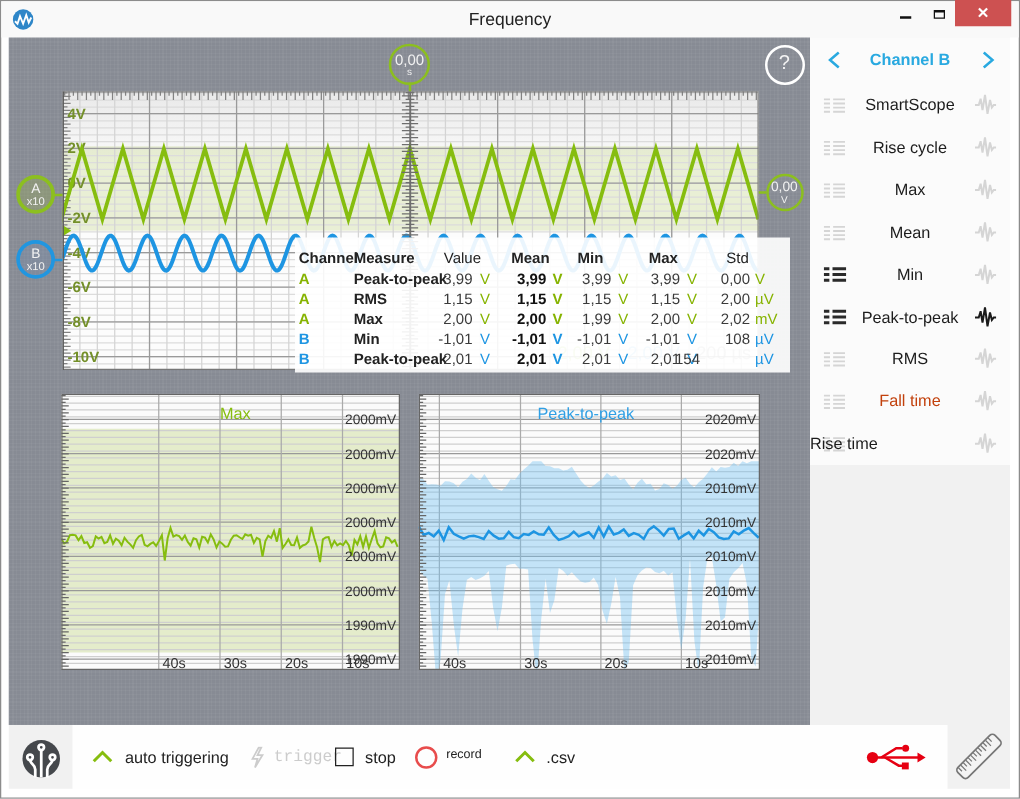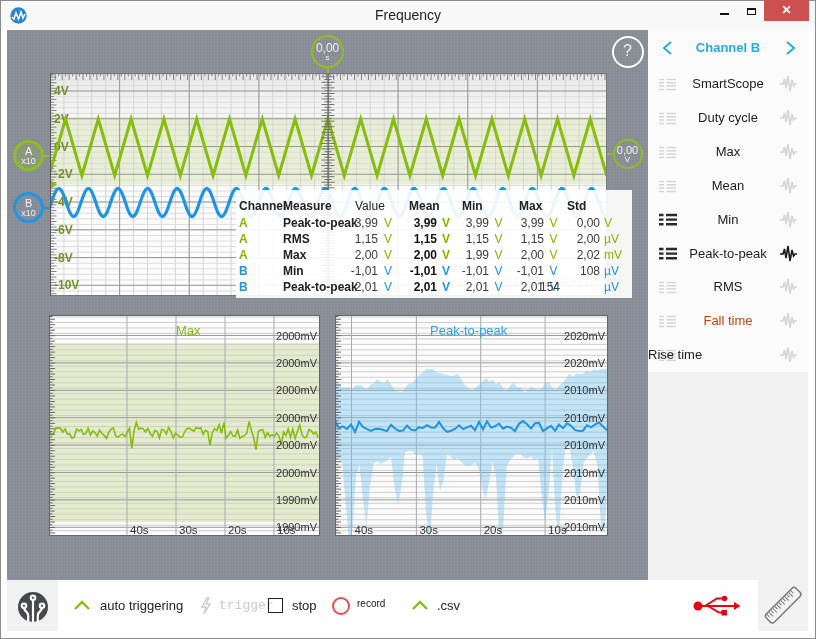--- a/index.html
+++ b/index.html
@@ -33,21 +33,21 @@
 <div style="position:absolute;left:648px;top:76px;width:160px;text-align:center;font-family:'Liberation Sans';font-size:13px;color:#1c1c1c">SmartScope</div>
 <svg width="17" height="18" style="position:absolute;left:780px;top:75px">
     <polyline points="0,9 3,9 4.5,4 6,13 8,1 10,16 12,5 13.5,11 15,9 17,9" stroke="#d5d5d5" stroke-width="1.6" fill="none"></polyline>
   </svg>
 <svg width="18" height="13" style="position:absolute;left:659px;top:111.9px">
     <path d="M0 1.5h5 M7.5 1.5h9.5" stroke="#d5d5d5" stroke-width="1.5"></path>
     <path d="M0 4.8h5 M7.5 4.8h9.5" stroke="#d5d5d5" stroke-width="1.5"></path>
     <path d="M0 8.1h5 M7.5 8.1h9.5" stroke="#d5d5d5" stroke-width="1.5"></path>
     <path d="M0 11.399999999999999h5 M7.5 11.399999999999999h9.5" stroke="#d5d5d5" stroke-width="1.5"></path>
   </svg>
-<div style="position:absolute;left:648px;top:109.9px;width:160px;text-align:center;font-family:'Liberation Sans';font-size:13px;color:#1c1c1c">Duty cycle</div>
+<div style="position:absolute;left:648px;top:109.9px;width:160px;text-align:center;font-family:'Liberation Sans';font-size:13px;color:#1c1c1c">Rise cycle</div>
 <svg width="17" height="18" style="position:absolute;left:780px;top:108.9px">
     <polyline points="0,9 3,9 4.5,4 6,13 8,1 10,16 12,5 13.5,11 15,9 17,9" stroke="#d5d5d5" stroke-width="1.6" fill="none"></polyline>
   </svg>
 <svg width="18" height="13" style="position:absolute;left:659px;top:145.8px">
     <path d="M0 1.5h5 M7.5 1.5h9.5" stroke="#d5d5d5" stroke-width="1.5"></path>
     <path d="M0 4.8h5 M7.5 4.8h9.5" stroke="#d5d5d5" stroke-width="1.5"></path>
     <path d="M0 8.1h5 M7.5 8.1h9.5" stroke="#d5d5d5" stroke-width="1.5"></path>
     <path d="M0 11.399999999999999h5 M7.5 11.399999999999999h9.5" stroke="#d5d5d5" stroke-width="1.5"></path>
   </svg>
 <div style="position:absolute;left:648px;top:143.8px;width:160px;text-align:center;font-family:'Liberation Sans';font-size:13px;color:#1c1c1c">Max</div>
@@ -147,21 +147,21 @@
     <rect x="0.5" y="0.5" width="556" height="222" fill="none" stroke="#777"></rect>
     <path d="M0.5 0V223" stroke="#555" stroke-width="1"></path>
   </svg>
 <div style="position:absolute;left:236px;top:190px;width:396px;height:108px;background:rgba(255,255,255,0.91);font-family:'Liberation Sans';font-size:12px;color:#222">
     <div style="position:absolute;left:3px;top:9px;font-weight:bold">Channel</div>
     <div style="position:absolute;left:47px;top:9px;font-weight:bold">Measure</div>
     <div style="position:absolute;left:119px;top:9px;font-weight:normal">Value</div>
     <div style="position:absolute;left:173px;top:9px;font-weight:bold">Mean</div>
     <div style="position:absolute;left:226px;top:9px;font-weight:bold">Min</div>
     <div style="position:absolute;left:283px;top:9px;font-weight:bold">Max</div>
-    <div style="position:absolute;left:331px;top:9px;font-weight:bold">Std</div>
+    <div style="position:absolute;left:345px;top:9px;font-weight:normal">Std</div>
     <div style="position:absolute;left:3px;top:26px;font-weight:bold;color:#86b300">A</div>
     <div style="position:absolute;left:47px;top:26px;font-weight:bold">Peak-to-peak</div>
     <div style="position:absolute;left:82px;top:26px;width:60px;text-align:right;font-weight:normal;color:#3a3a3a">3,99</div>
     <div style="position:absolute;left:148px;top:26px;font-weight:normal;color:#86b300">V</div>
     <div style="position:absolute;left:141px;top:26px;width:60px;text-align:right;font-weight:bold;color:#111">3,99</div>
     <div style="position:absolute;left:206px;top:26px;font-weight:bold;color:#86b300">V</div>
     <div style="position:absolute;left:193px;top:26px;width:60px;text-align:right;font-weight:normal;color:#3a3a3a">3,99</div>
     <div style="position:absolute;left:258.5px;top:26px;font-weight:normal;color:#86b300">V</div>
     <div style="position:absolute;left:248px;top:26px;width:60px;text-align:right;font-weight:normal;color:#3a3a3a">3,99</div>
     <div style="position:absolute;left:313.5px;top:26px;font-weight:normal;color:#86b300">V</div>

